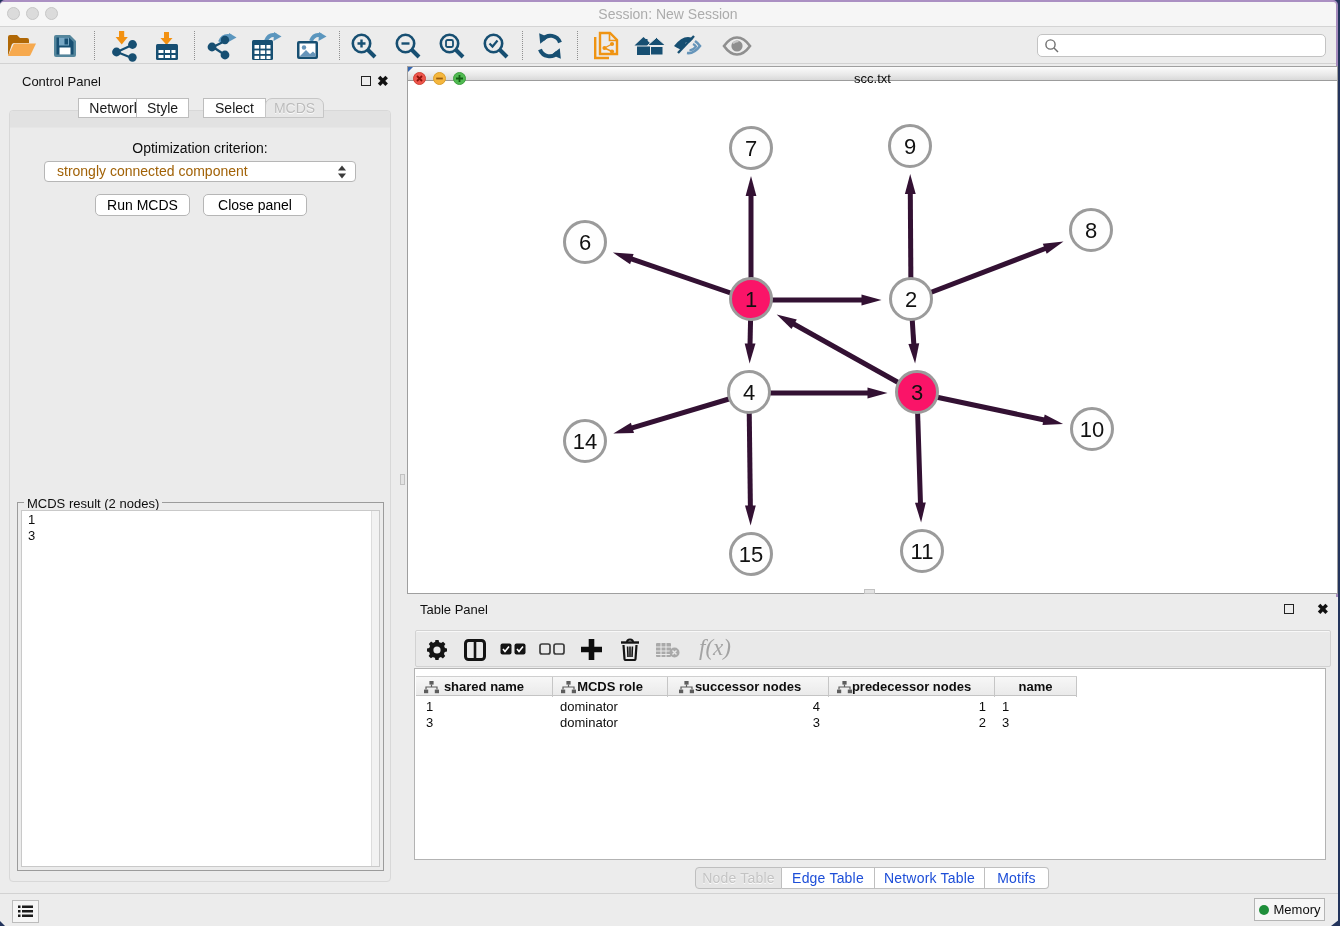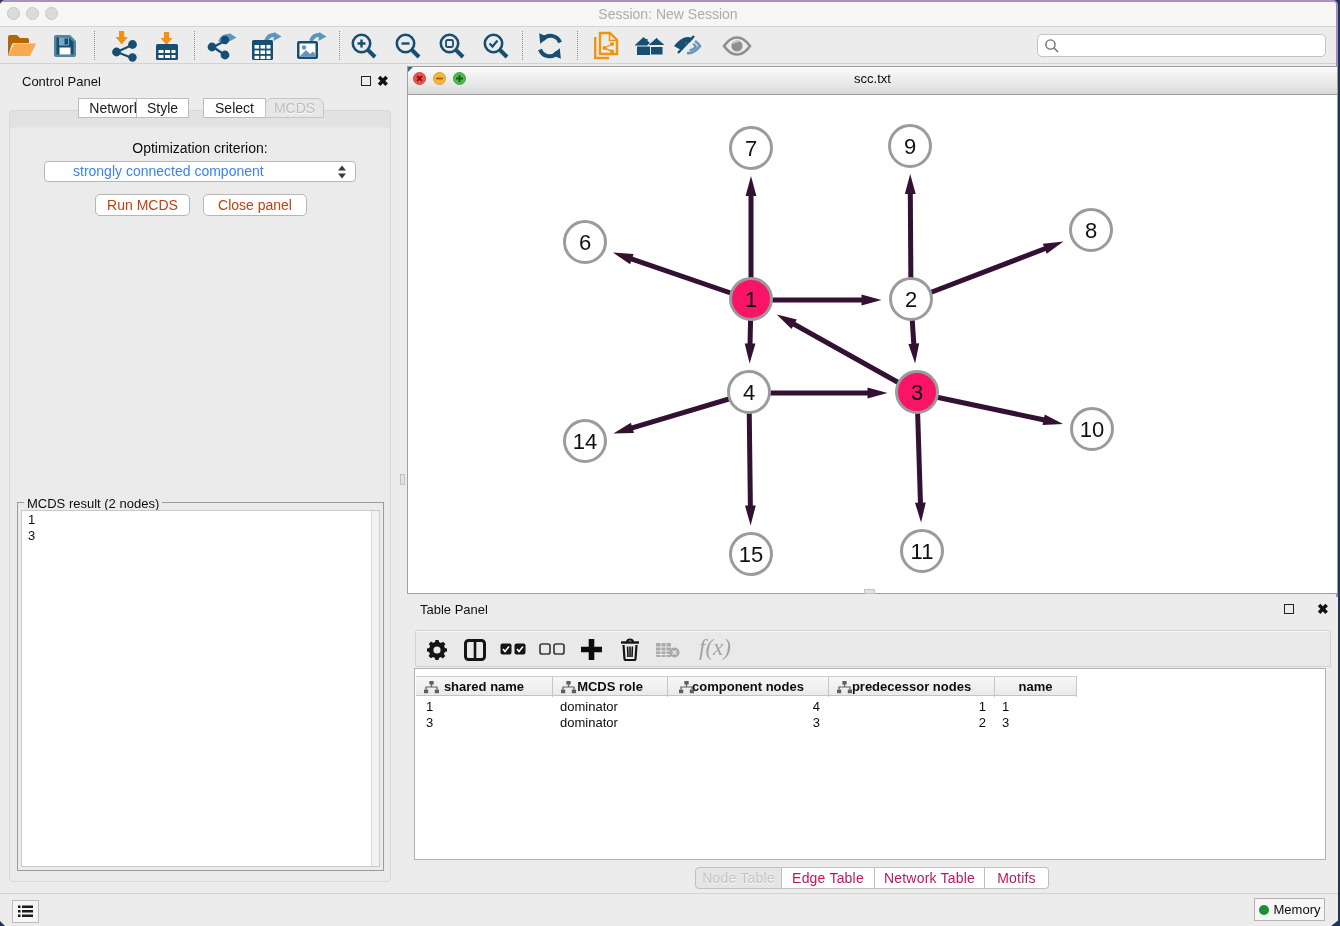--- a/index.html
+++ b/index.html
@@ -20,45 +20,45 @@
 #cp > .pt { position:absolute; left:15px; top:72px; font-size:13px; color:#111; }
 .pt { font-size:13px; color:#111; }
 .float-ic { position:absolute; width:10px; height:10px; border:1.5px solid #222; background:transparent; }
 .close-x { position:absolute; font-size:14px; font-weight:bold; color:#111; font-family:"Liberation Sans",sans-serif; }
 
 .cptab { position:absolute; z-index:3; height:20px; background:#fff; border:1px solid #bdbdbd; font-size:14px; color:#1a1a1a; text-align:center; line-height:18px; }
 #tab-mcds { background:#e7e7e7; color:#bcbcbc; text-shadow:0 1px 0 #fafafa; border-radius:7px 7px 0 0; border-color:#c6c6c6; }
 #cp-body { position:absolute; left:9px; top:46px; width:382px; height:772px; background:#ebebeb; border:1px solid #d8d8d8; border-radius:4px; }
 #cp-band { position:absolute; left:0; top:0; width:100%; height:17px; background:#e2e2e2; border-radius:4px 4px 0 0; border-bottom:1px solid #e6e6e6; }
 #opt-label { position:absolute; left:0; top:29px; width:100%; text-align:center; font-size:14px; color:#0d0d0d; }
-#combo { position:absolute; left:34px; top:50px; width:312px; height:21px; background:#fff; border:1px solid #b6b6b6; border-radius:4px; font-size:14px; color:#3b82f6; line-height:19px; padding-left:28px; }
-.btn { position:absolute; top:83px; height:22px; background:#fff; border:1px solid #b6b6b6; border-radius:5px; font-size:14px; color:#c2410c; text-align:center; line-height:20px; }
+#combo { position:absolute; left:34px; top:50px; width:312px; height:21px; background:#fff; border:1px solid #b6b6b6; border-radius:4px; font-size:14px; color:#a16207; line-height:19px; padding-left:12px; }
+.btn { position:absolute; top:83px; height:22px; background:#fff; border:1px solid #b6b6b6; border-radius:5px; font-size:14px; color:#000000; text-align:center; line-height:20px; }
 
 #mcds-box { position:absolute; left:7px; top:391px; width:367px; height:369px; border:1px solid #9b9b9b; }
 #mcds-label { position:absolute; left:6px; top:-7px; background:#ebebeb; padding:0 3px; font-size:13px; color:#0d0d0d; }
 #mcds-text { position:absolute; left:3px; top:7px; width:359px; height:357px; background:#fff; border:1px solid #c9c9c9; font-size:13px; color:#0d0d0d; padding:1px 6px; line-height:16px; }
 #mcds-scroll { position:absolute; right:0px; top:0px; width:8px; height:355px; background:#f2f2f2; border-left:1px solid #ddd; }
 
 #netwin { position:absolute; left:407px; top:64px; width:931px; height:528px; border:1px solid #9f9f9f; background:#fff; }
-#nw-titlebar { position:absolute; left:0; top:0; width:100%; height:28px; background:linear-gradient(#fbfbfb,#e9e9e9 60%,#d9d9d9); border-bottom:1px solid #9c9c9c;text-decoration:underline; }
+#nw-titlebar { position:absolute; left:0; top:0; width:100%; height:14px; background:linear-gradient(#fbfbfb,#e9e9e9 60%,#d9d9d9); border-bottom:1px solid #9c9c9c;text-decoration:underline; }
 #nw-corner { position:absolute; left:0; top:0; width:5px; height:5px; background:#3667b0; clip-path:polygon(0 0,100% 0,0 100%); }
 #nw-title { position:absolute; width:100%; text-align:center; top:4px; font-size:13px; color:#0a0a0a; }
 .dot { position:absolute; top:5px; width:13px; height:13px; border-radius:50%; }
 .dot svg { position:absolute; left:0; top:0; }
 
 #tp { position:absolute; left:403px; top:595px; width:935px; height:296px; background:#ececec; }
 #tp .pt { position:absolute; left:17px; top:5px; }
 #tp-toolbar { position:absolute; left:12px; top:33px; width:916px; height:37px; background:#e9e9e9; border:1px solid #d2d2d2; border-radius:2px; box-shadow:inset 0 1px 0 #f8f8f8; }
 #tp-table { position:absolute; left:11px; top:71px; width:912px; height:192px; background:#fff; border:1px solid #b3b3b3; }
 #tp-header { position:absolute; left:1px; top:7px; width:661px; height:20px; background:linear-gradient(#f7f7f7,#eaeaea); border-top:1px solid #cfcfcf; border-bottom:1px solid #c4c4c4; }
 .th { position:absolute; top:0; height:20px; border-right:1px solid #c6c6c6; font-size:13px; color:#0d0d0d; text-align:center; line-height:19px;font-weight:bold; }
 .tr { position:absolute; font-size:13px; color:#0d0d0d; }
 .tree-ic { position:absolute; top:4px; }
 
-.btab { position:absolute; top:270px; height:22px; background:#fff; border:1px solid #bfbfbf; font-size:14px; color:#be185d; text-align:center; line-height:20px; letter-spacing:0.2px; }
+.btab { position:absolute; top:270px; height:22px; background:#fff; border:1px solid #bfbfbf; font-size:14px; color:#1d4ed8; text-align:center; line-height:20px; letter-spacing:0.2px; }
 
 #statusbar { position:absolute; left:0; top:891px; width:1338px; height:35px; background:#ececec; border-top:1px solid #d2d2d2; }
 #list-btn { position:absolute; left:12px; top:6px; width:27px; height:23px; background:#f5f5f5; border:1px solid #bcbcbc; }
 #mem-btn { position:absolute; left:1254px; top:4px; width:71px; height:23px; background:#f6f6f6; border:1px solid #b5b5b5; font-size:13px; color:#0d0d0d; text-align:center; line-height:21px; }
 #mem-btn .gd { display:inline-block; width:10px; height:10px; border-radius:50%; background:#1e8e3a; margin-right:5px; vertical-align:-1px; }
 .corner { position:absolute; background:#23345c; width:7px; height:7px; z-index:50; }
 </style>
 </head>
 <body>
 <div id="win">
@@ -408,21 +408,21 @@
         <circle cx="18.5" cy="10.5" r="5" fill="#a9a9a9"></circle>
         <path d="M16.5 8.5 L20.5 12.5 M20.5 8.5 L16.5 12.5" stroke="#e9e9e9" stroke-width="1.4"></path>
       </svg>
 
       <div style="position:absolute; left:283px; top:4px; font-family:'Liberation Serif',serif; font-style:italic; font-size:23px; color:#a3a3a3;">f(x)</div>
     </div>
     <div id="tp-table">
       <div id="tp-header">
         <div class="th" style="left:0; width:137px;">shared name</div>
         <div class="th" style="left:137px; width:115px;">MCDS role</div>
-        <div class="th" style="left:252px; width:161px;">component nodes</div>
+        <div class="th" style="left:252px; width:161px;">successor nodes</div>
         <div class="th" style="left:413px; width:166px;">predecessor nodes</div>
         <div class="th" style="left:579px; width:82px;text-align:center;">name</div>
         <svg class="tree-ic" style="left:8px;" width="15" height="13" viewBox="0 0 15 13">
             <g fill="#5d5d5d">
               <rect x="5.4" y="0" width="4.2" height="3.6"></rect>
               <rect x="0" y="8.6" width="4.2" height="3.6"></rect>
               <rect x="10.8" y="8.6" width="4.2" height="3.6"></rect>
             </g>
             <path d="M7.5 3.6 L7.5 6 M2 8.6 L2 6 L13 6 L13 8.6" fill="none" stroke="#5d5d5d" stroke-width="1.2"></path>
           </svg>

